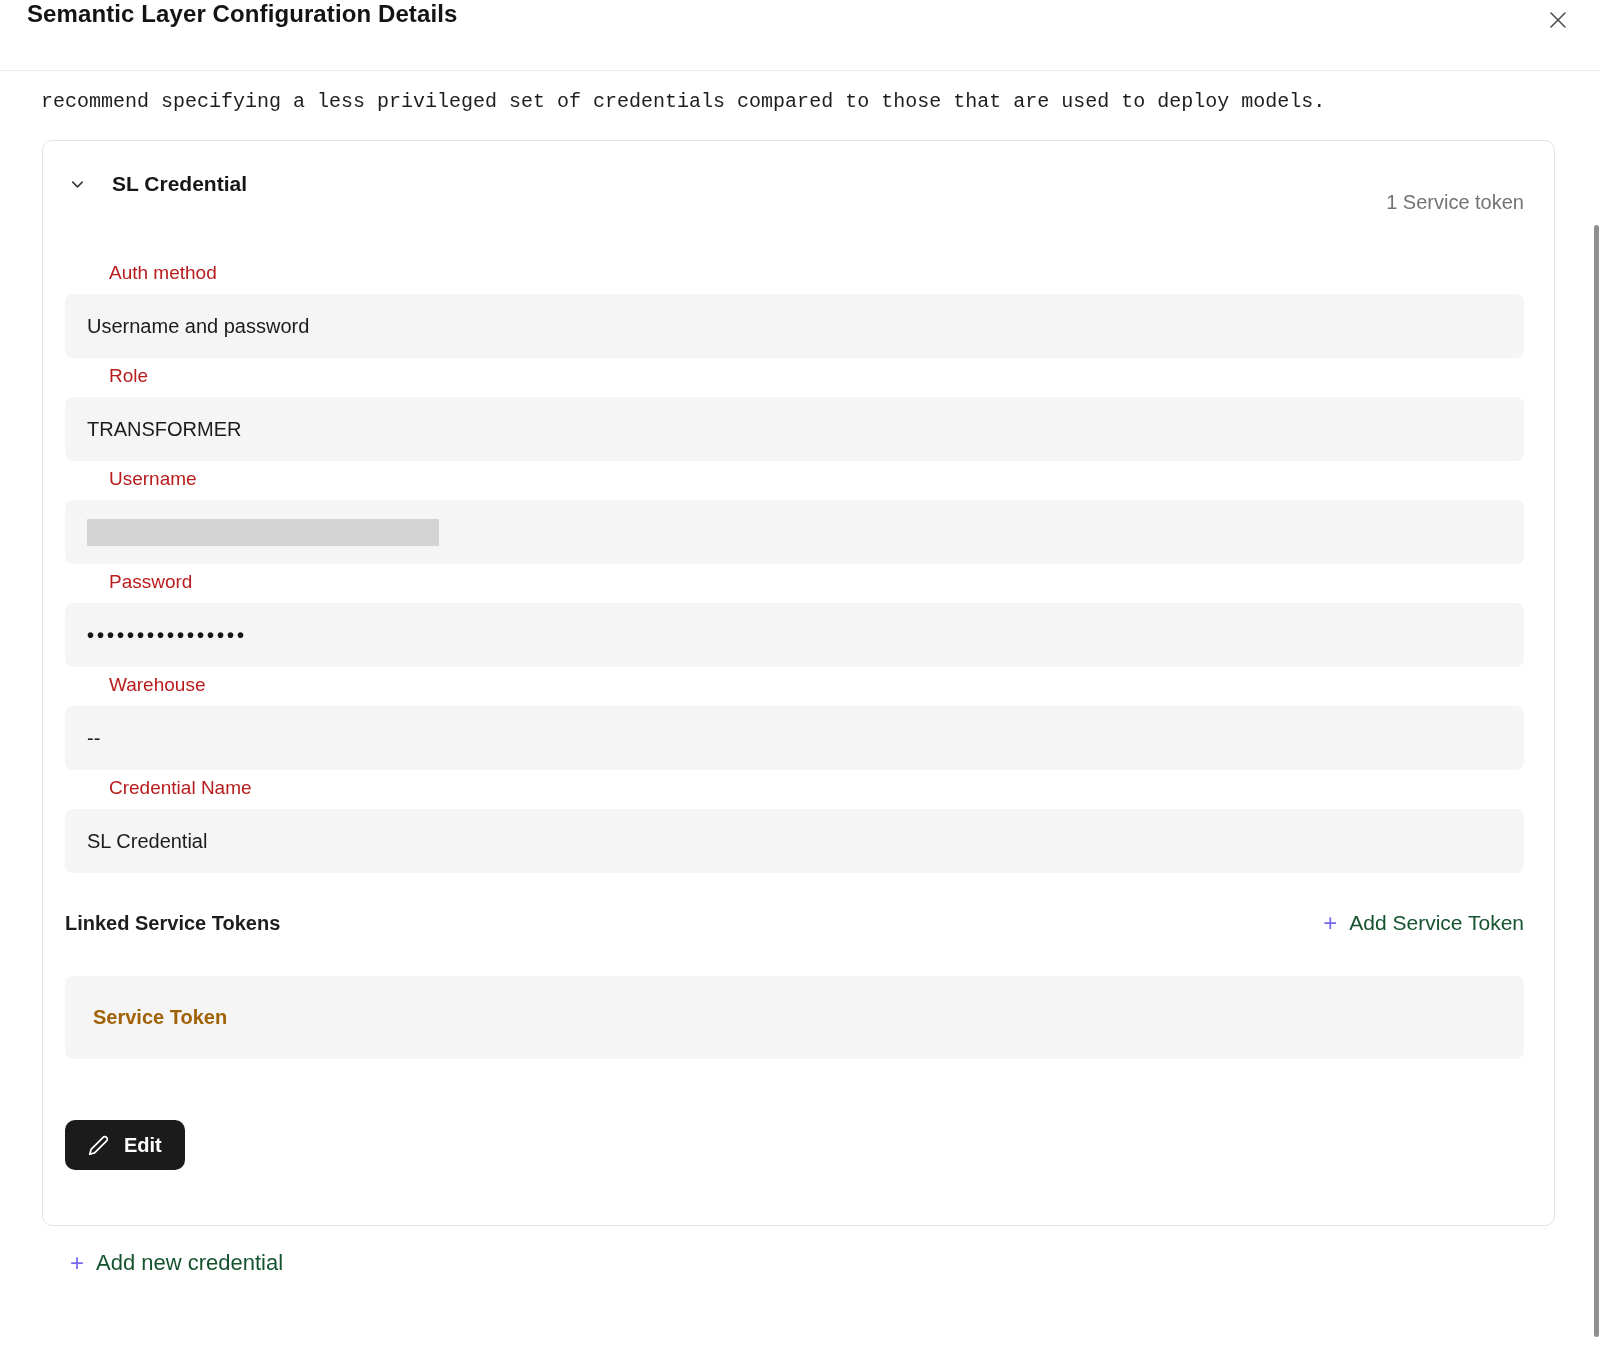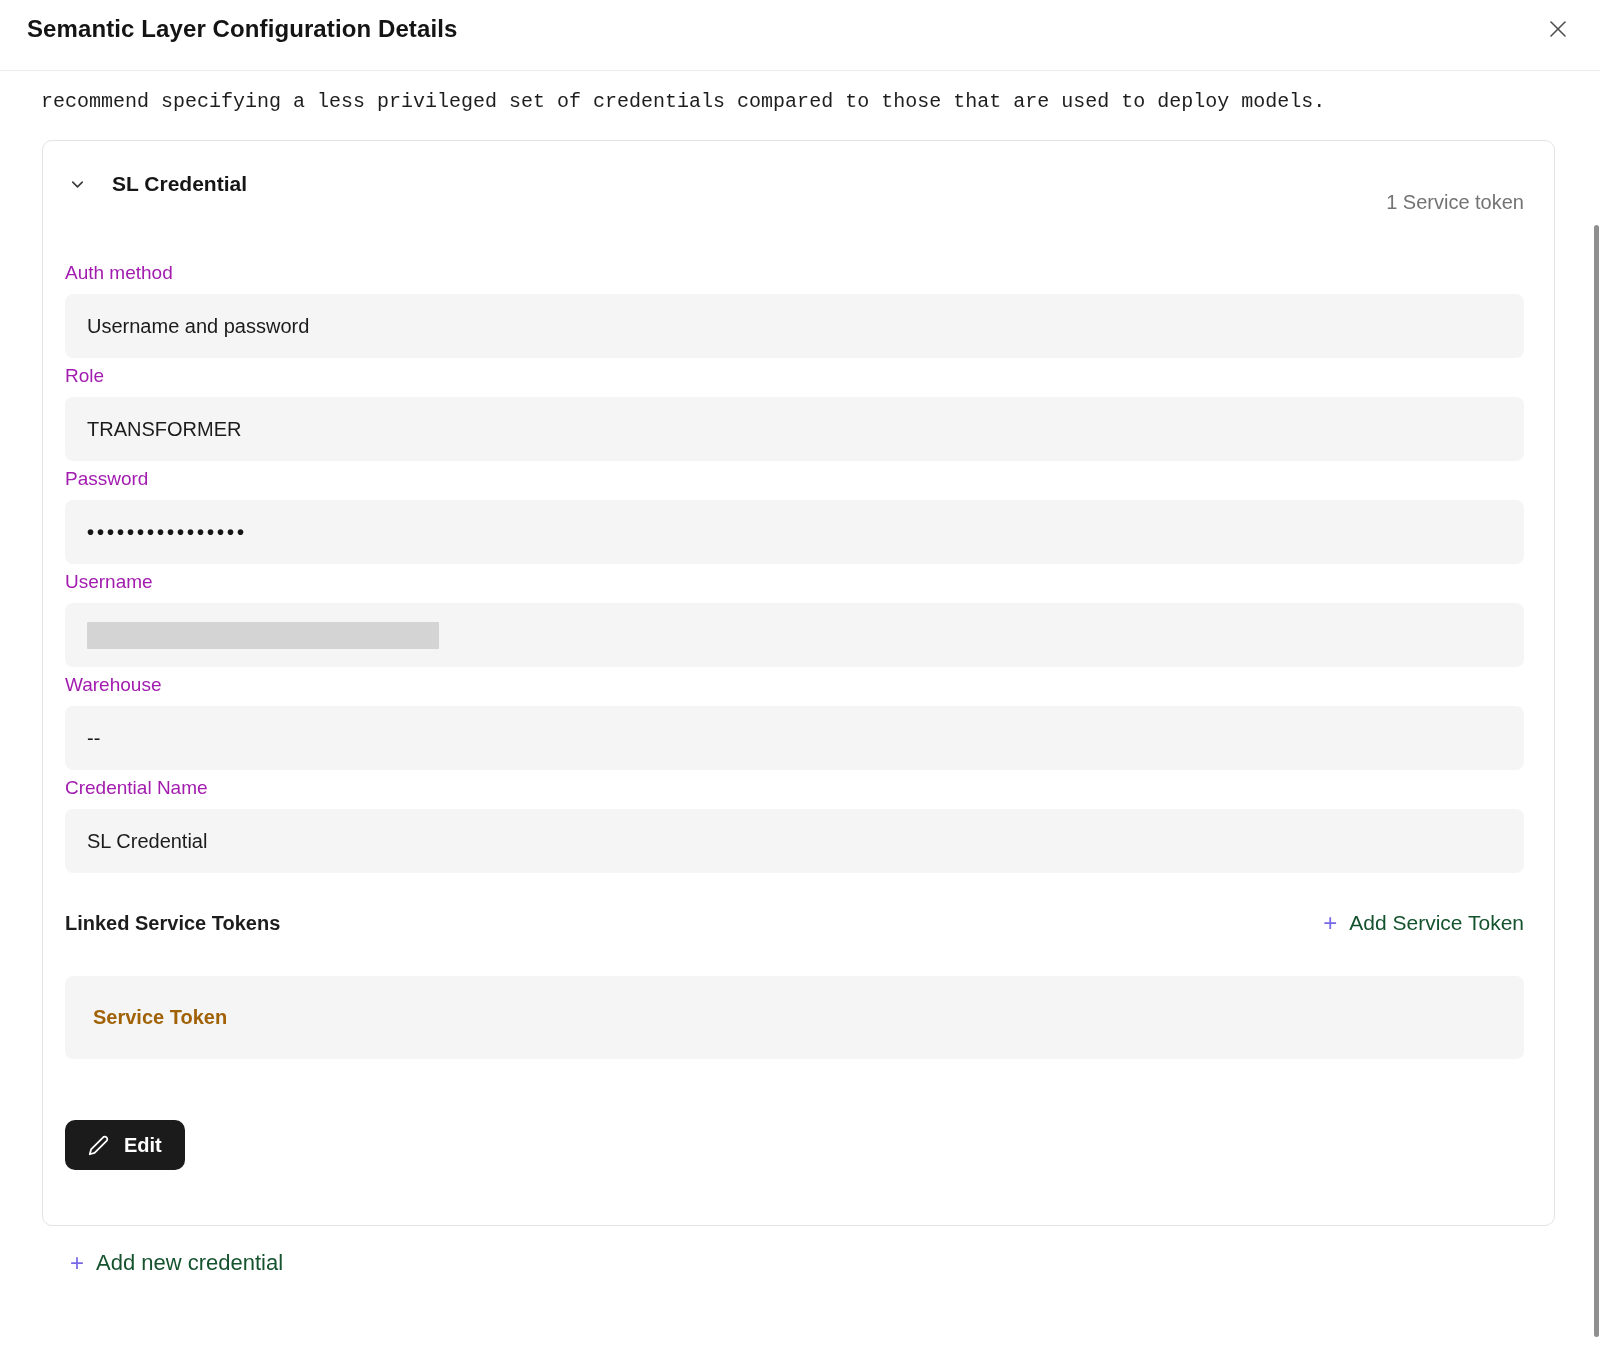--- a/index.html
+++ b/index.html
@@ -8,21 +8,21 @@
     background: #ffffff;
     font-family: "Liberation Sans", sans-serif;
     color: #1f1f1f;
     overflow: hidden;
     position: relative;
   }
 
   
   .modal-header {
     height: 71px;
-    display: flex; align-items: center; justify-content: space-between;
+    display: flex; align-items: flex-start; justify-content: space-between;
     padding: 0 22px 12px 27px;
     border-bottom: 1px solid #ececec;
   }
   .modal-title { font-size: 24px; font-weight: 700; color: #141414; letter-spacing: 0.1px; }
   .close-btn {
     width: 40px; height: 40px;
     display: flex; align-items: center; justify-content: center;
     background: none; border: none; cursor: pointer;
   }
 
@@ -49,22 +49,22 @@
     background: none; border: none; cursor: pointer;
     width: 20px; height: 20px; display: flex; align-items: center; justify-content: center;
     margin-left: 2px;
   }
   .card-title { font-size: 21px; font-weight: 700; color: #161616; margin-left: 25px; }
   .token-count { margin-left: auto; font-size: 20px; color: #737373; margin-top: 37px; }
 
   
   .field-group { margin-bottom: 8px; }
   .field-label {
-    font-size: 19px; font-weight: 500; color: #a21caf;
-    line-height: 20px; margin-bottom: 11px;
+    font-size: 19px; font-weight: 500; color: #b91c1c;
+    line-height: 20px; margin-bottom: 11px; margin-left: 44px;
   }
   .field-box {
     height: 64px;
     background: #f5f5f5;
     border-radius: 8px;
     display: flex; align-items: center;
     padding: 0 22px;
     font-size: 20px; color: #1c1c1c;
   }
   .password-dots { font-size: 20px; letter-spacing: 3px; font-weight: 700; color: #161616; }
@@ -174,31 +174,31 @@
   
   <div class="field-group">
     <div class="field-label">Role</div>
     <div class="field-box">
       <span>TRANSFORMER</span>
     </div>
   </div>
 
   
   <div class="field-group">
+    <div class="field-label">Username</div>
+    <div class="field-box">
+      <div class="redacted-block"></div>
+    </div>
+  </div>
+
+  
+  <div class="field-group">
     <div class="field-label">Password</div>
     <div class="field-box">
       <span class="password-dots">••••••••••••••••</span>
-    </div>
-  </div>
-
-  
-  <div class="field-group">
-    <div class="field-label">Username</div>
-    <div class="field-box">
-      <div class="redacted-block"></div>
     </div>
   </div>
 
   
   <div class="field-group">
     <div class="field-label">Warehouse</div>
     <div class="field-box">
       <span>--</span>
     </div>
   </div>

